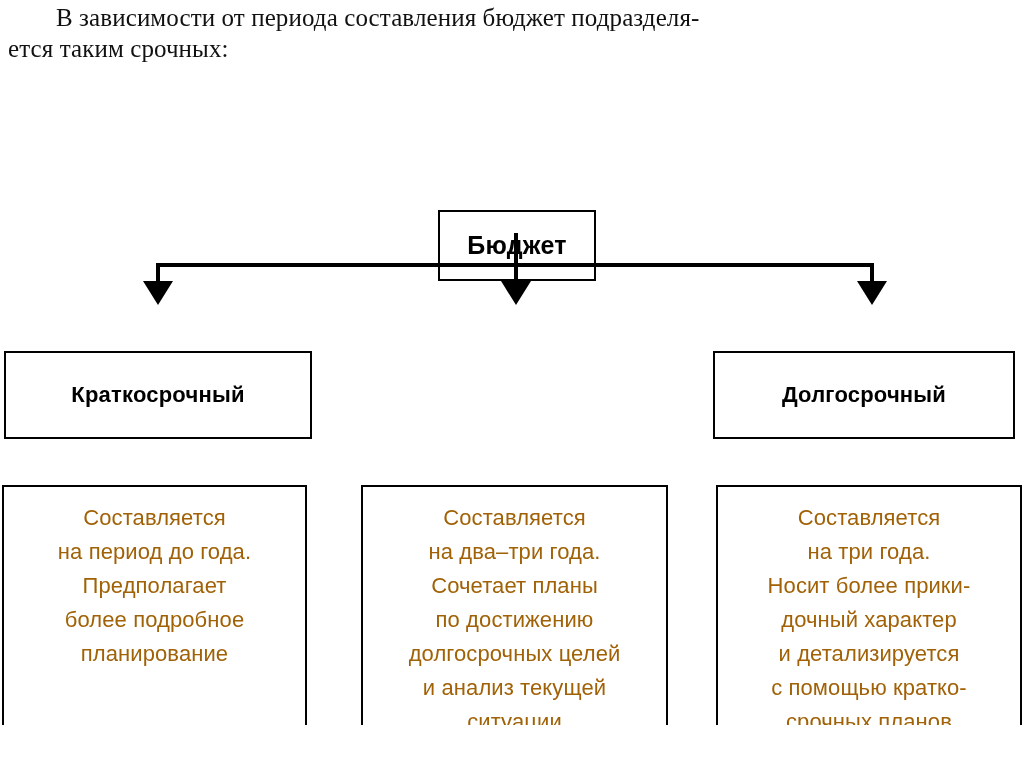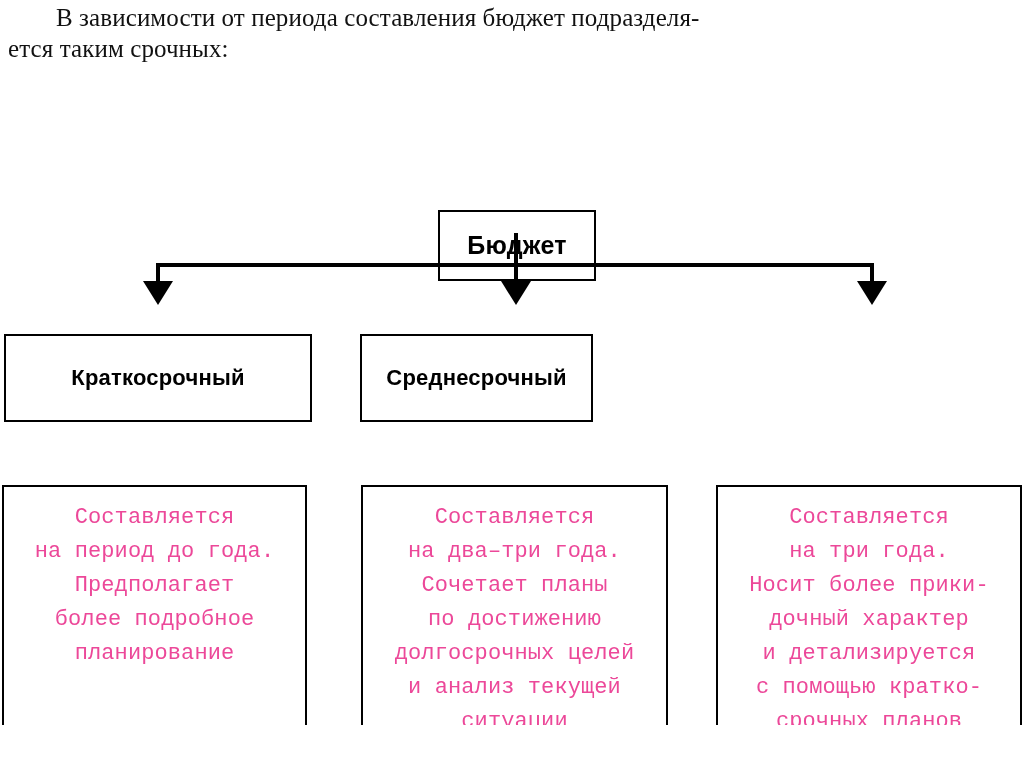--- a/index.html
+++ b/index.html
@@ -52,21 +52,21 @@
     height: 71px;
   }
   #root-box .box-label {
     font-size: 25px;
     font-weight: bold;
     color: #000000;
     letter-spacing: 0.2px;
   }
 
   
-  .type-box { top: 286px; height: 88px; }
+  .type-box { top: 303px; height: 88px; }
   #type-box-0 { left: 4px;   width: 308px; }
   #type-box-1 { left: 360px; width: 233px; }
   #type-box-2 { left: 713px; width: 302px; }
   .type-box .box-label {
     font-size: 22px;
     font-weight: bold;
     color: #000000;
     letter-spacing: 0.2px;
     white-space: nowrap;
   }
@@ -78,25 +78,24 @@
     align-items: flex-start;
     justify-content: center;
     padding-top: 14px;
   }
   #desc-box-0 { left: 2px;   width: 305px; }
   #desc-box-1 { left: 361px; width: 307px; }
   #desc-box-2 { left: 716px; width: 306px; }
   .desc-text {
     font-size: 22px;
     line-height: 34px;
-    color: #ec4899;
+    color: #a16207;
     text-align: center;
     white-space: pre-line;
     letter-spacing: 0.1px;
-    font-family: Liberation Mono, monospace;
   }
 
   
   .conn {
     position: absolute;
     background: #000000;
   }
   
   #stem { left: 514px; top: 233px; width: 4px; height: 32px; }
   
@@ -139,22 +138,22 @@
   <div class="conn drop" id="drop-0"></div>
   <div class="conn drop" id="drop-1"></div>
   <div class="conn drop" id="drop-2"></div>
   <div class="arrowhead" id="arrow-0"></div>
   <div class="arrowhead" id="arrow-1"></div>
   <div class="arrowhead" id="arrow-2"></div>
 
   <div class="box type-box" id="type-box-0">
     <span class="box-label">Краткосрочный</span>
   </div>
-  <div class="box type-box" id="type-box-1">
-    <span class="box-label">Среднесрочный</span>
+  <div class="box type-box" id="type-box-2">
+    <span class="box-label">Долгосрочный</span>
   </div>
 
   <div class="box desc-box" id="desc-box-0">
     <span class="desc-text">Составляется
 на период до года.
 Предполагает
 более подробное
 планирование</span>
   </div>
   <div class="box desc-box" id="desc-box-1">

